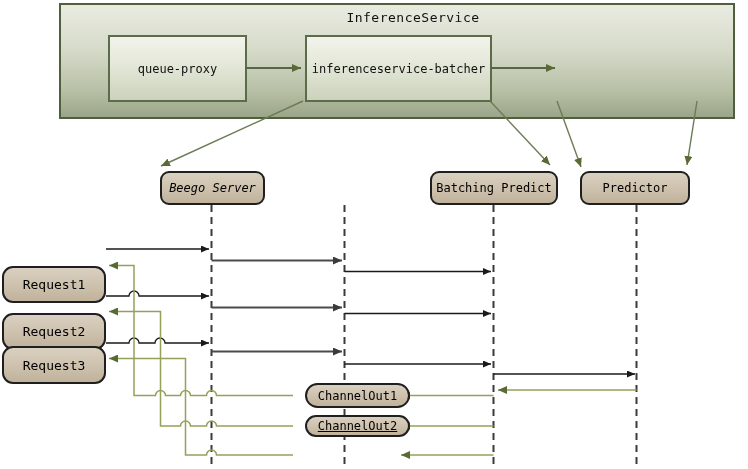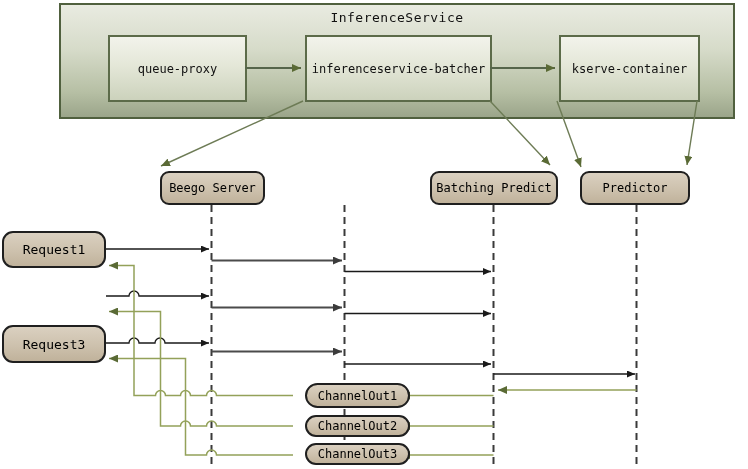--- a/index.html
+++ b/index.html
@@ -9,21 +9,21 @@
   }
   
   .group-box{
     position:absolute;left:59px;top:3px;width:676px;height:116px;
     border:2px solid #50603e;box-sizing:border-box;
     background:linear-gradient(180deg,#e9ebe1 0%,#d6dbc9 40%,#b6bfa4 78%,#9ba58a 100%);
     z-index:1;
   }
   .group-title{
     position:absolute;left:0;top:5px;width:100%;text-align:center;
-    font-size:13px;letter-spacing:0.5px;
+    font-size:13px;letter-spacing:0.5px;padding-left:16px;
   }
   .inner-box{
     position:absolute;top:30px;height:67px;box-sizing:border-box;
     border:2px solid #5c6b49;
     background:linear-gradient(180deg,#f2f3eb 0%,#e4e7d8 45%,#ccd2bc 100%);
     display:flex;align-items:center;justify-content:center;
     font-size:12px;
   }
   .ib-queue{left:47px;width:139px;}
   .ib-batcher{left:244px;width:187px;}
@@ -32,48 +32,45 @@
   svg.connectors{position:absolute;left:0;top:0;z-index:5;}
   
   .node{
     position:absolute;box-sizing:border-box;z-index:10;
     border:2px solid #1f1f1f;
     background:linear-gradient(180deg,#dad0c0 0%,#cdc1ad 55%,#c0b29b 100%);
     display:flex;align-items:center;justify-content:center;
     font-size:12px;color:#000;
   }
   .head{top:171px;height:34px;border-radius:9px;}
-  .n-beego{left:160px;width:105px;}
+  .n-beego{left:160px;width:105px;font-style:italic;}
   .n-chin{left:293px;width:105px;}
   .n-batch{left:430px;width:128px;}
   .n-pred{left:580px;width:110px;}
-  .request{left:2px;width:104px;border-radius:11px;font-size:13px;}
+  .request{left:2px;width:104px;border-radius:11px;font-size:13px;margin-top:35px;}
   .r1{top:231px;height:37px;}
   .r2{top:278px;height:37px;}
-  .r3{top:325px;height:38px;}
+  .r3{top:311px;height:38px;}
   .pill{left:305px;width:105px;border-radius:13px;}
   .o1{top:383px;height:25px;}
-  .o2{top:415px;height:22px;}
+  .o2{top:415px;height:22px;text-decoration:underline;}
   .o3{top:443px;height:22px;}
 </style>
 </head>
 <body>
 
 <div class="stage">
 
   <div class="group-box">
     <div class="group-title">InferenceService</div>
     <div class="inner-box ib-queue">
       <span>queue-proxy</span>
     </div>
     <div class="inner-box ib-batcher">
       <span>inferenceservice-batcher</span>
-    </div>
-    <div class="inner-box ib-kserve">
-      <span>kserve-container</span>
     </div>
   </div>
 
   <svg class="connectors" width="748" height="469" viewBox="0 0 748 469">
     <defs>
       <marker id="blackhead" markerUnits="userSpaceOnUse" markerWidth="9" markerHeight="7" refX="8" refY="3.5" orient="auto">
         <path d="M0,0 L8,3.5 L0,7 Z" fill="#1a1a1a"></path>
       </marker>
       <marker id="grayhead" markerUnits="userSpaceOnUse" markerWidth="10" markerHeight="8" refX="9" refY="4" orient="auto">
         <path d="M0,0 L9,4 L0,8 Z" fill="#3b3b3b"></path>
@@ -135,27 +132,27 @@
   <div class="node head n-batch">
     <span>Batching Predict</span>
   </div>
   <div class="node head n-pred">
     <span>Predictor</span>
   </div>
 
   <div class="node request r1">
     <span>Request1</span>
   </div>
+  <div class="node request r2">
+    <span>Request2</span>
+  </div>
   <div class="node request r3">
     <span>Request3</span>
   </div>
 
   <div class="node pill o1">
     <span>ChannelOut1</span>
   </div>
   <div class="node pill o2">
     <span>ChannelOut2</span>
   </div>
-  <div class="node pill o3">
-    <span>ChannelOut3</span>
-  </div>
 
 </div>
 
 </body></html>

